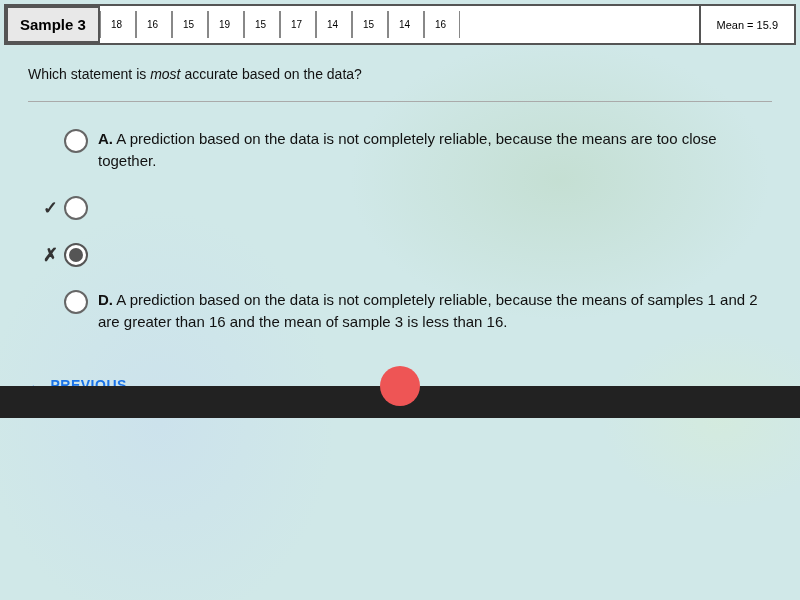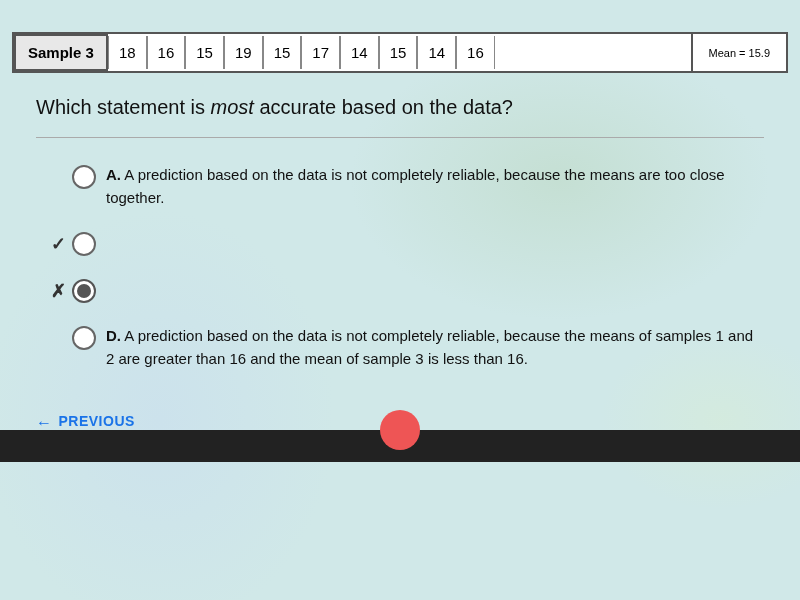--- a/index.html
+++ b/index.html
@@ -22,22 +22,21 @@
         radial-gradient(ellipse 300px 200px at 70% 30%, rgba(180,210,180,0.4) 0%, transparent 70%),
         radial-gradient(ellipse 250px 300px at 20% 70%, rgba(200,220,240,0.5) 0%, transparent 70%),
         radial-gradient(ellipse 200px 150px at 90% 70%, rgba(220,240,200,0.3) 0%, transparent 60%);
       pointer-events: none;
       z-index: 0;
     }
 
     .page-container {
       position: relative;
       z-index: 1;
-      padding: 12px;
-      margin-top: 20px;
+      padding: 4px;
     }
 
     
     .sample-table-wrapper {
       display: flex;
       align-items: stretch;
       border: 2px solid #555;
       background: white;
       width: 100%;
     }
@@ -56,42 +55,42 @@
     .data-cells {
       display: flex;
       align-items: center;
       flex: 1;
     }
 
     .data-cell {
       border-left: 1px solid #888;
       border-right: 1px solid #888;
       padding: 8px 10px;
-      font-size: 15px;
+      font-size: 10px;
       text-align: left;
       min-width: 36px;
     }
 
     .mean-cell {
       border-left: 2px solid #555;
       padding: 8px 16px;
       font-size: 11px;
       font-weight: normal;
       white-space: nowrap;
       display: flex;
       align-items: center;
     }
 
     
     .question-section {
       padding: 20px 24px 10px 24px;
     }
 
     .question-text {
-      font-size: 20px;
+      font-size: 14px;
       color: #111;
       margin-bottom: 16px;
       line-height: 1.4;
     }
 
     .question-text em {
       font-style: italic;
     }
 
     .divider {

